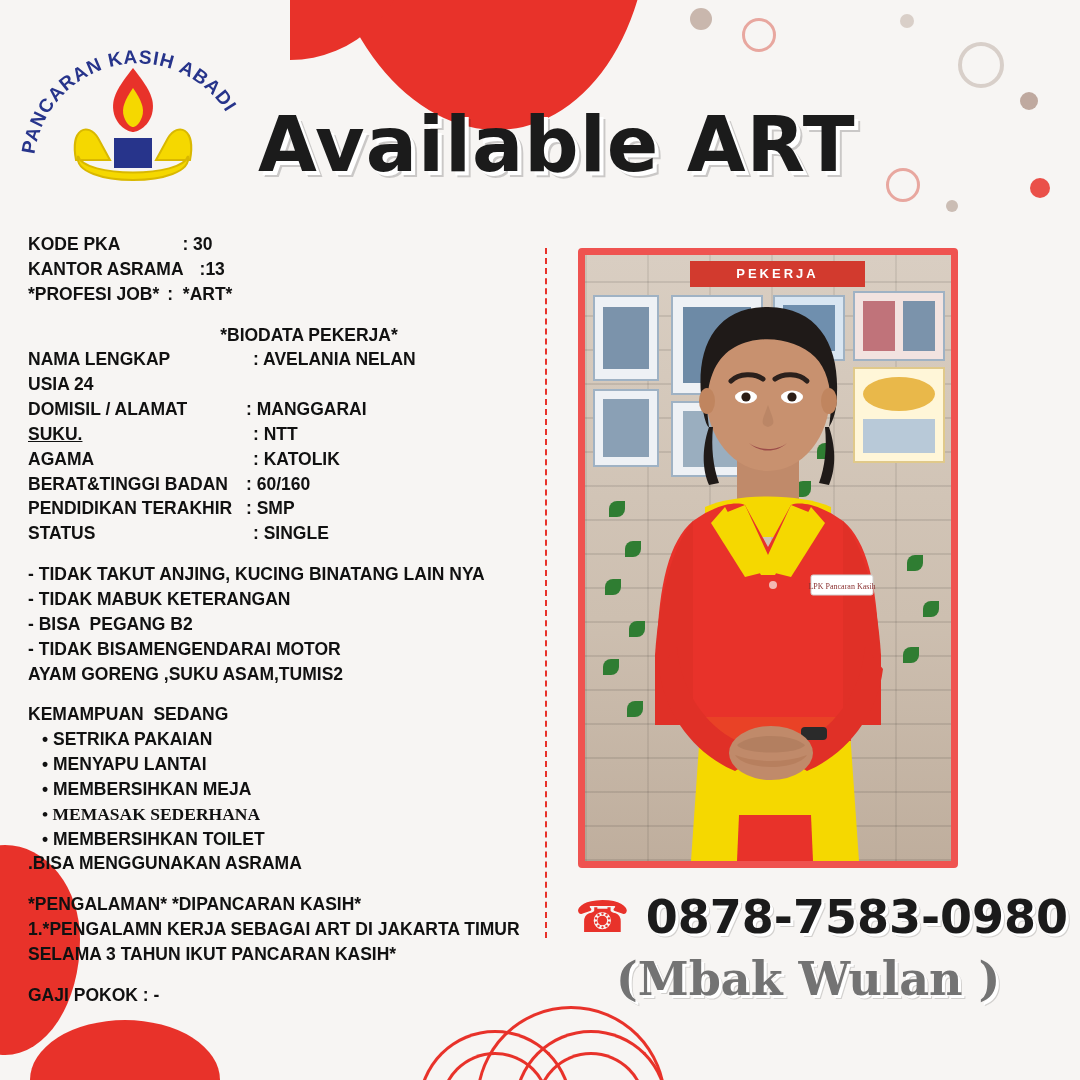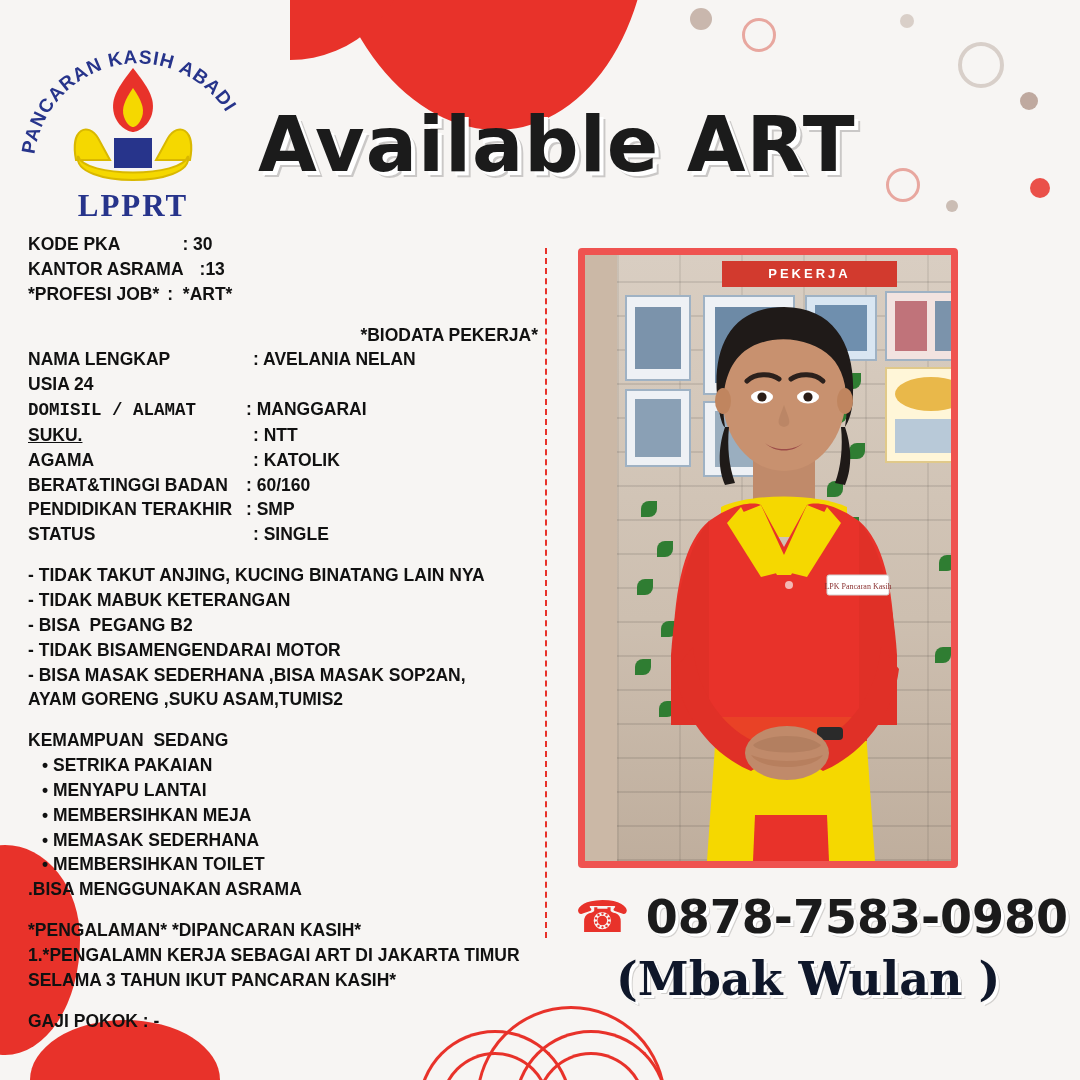--- a/index.html
+++ b/index.html
@@ -92,34 +92,34 @@
   
   .left-col {
     position: absolute; left: 28px; top: 232px;
     width: 510px;
     color: #111;
     font-size: 17.5px;
     font-weight: bold;
     line-height: 1.42;
   }
   .gap { height: 16px; }
-  .center-head { text-align: right; padding-left: 52px; }
+  .center-head { text-align: center; padding-left: 52px; }
   .line { white-space: pre; }
   .bullet-line { white-space: pre; }
 
   
   .photo-frame {
     position: absolute; left: 578px; top: 248px;
     width: 380px; height: 620px;
     border: 7px solid #ef5350;
     border-radius: 4px;
     overflow: hidden;
     background: #cbb8a6;
   }
-  .photo-inner { position: absolute; inset: 0; overflow: hidden; margin-left: 32px; }
+  .photo-inner { position: absolute; inset: 0; overflow: hidden; }
 
   
   .wall {
     position: absolute; inset: 0;
     background:
       repeating-linear-gradient(0deg, rgba(0,0,0,0.09) 0 2px, rgba(0,0,0,0) 2px 34px),
       repeating-linear-gradient(90deg, rgba(0,0,0,0.07) 0 2px, rgba(0,0,0,0) 2px 62px),
       linear-gradient(180deg, #d9cec2 0%, #cdbfb0 60%, #bfae9d 100%);
   }
   
@@ -145,21 +145,21 @@
     display: flex; align-items: center; gap: 16px;
   }
   .phone-icon { font-size: 44px; line-height: 1; color: #e8322a; }
   .phone-num {
     font-size: 46px; font-weight: bold; color: #1b1b1b;
     font-family: "DejaVu Sans", sans-serif;
     text-shadow: 3px 3px 0 #ffffff, 4px 4px 0 rgba(0,0,0,0.15);
   }
   .phone-name {
     position: absolute; left: 616px; top: 952px;
-    font-size: 46px; font-weight: bold; color: #0f172a;
+    font-size: 46px; font-weight: bold; color: #737373;
     font-family: "DejaVu Serif", serif;
     text-shadow: 3px 3px 0 #ffffff, 4px 4px 0 rgba(0,0,0,0.15);
   }
 </style>
 </head>
 <body>
 
 <div class="deco red-blob-top"></div>
 <div class="deco red-blob-top2"></div>
 <div class="deco red-blob-left"></div>
@@ -194,62 +194,60 @@
 
     <path d="M 58,150 C 52,118 70,112 80,128 L 92,150 Z" fill="#f5d800" stroke="#d9b800" stroke-width="2"></path>
     <path d="M 172,150 C 178,118 160,112 150,128 L 138,150 Z" fill="#f5d800" stroke="#d9b800" stroke-width="2"></path>
     <path d="M 60,146 C 66,168 164,168 170,146 C 176,178 54,178 60,146 Z" fill="#f5d800" stroke="#d9b800" stroke-width="2"></path>
 
     <rect x="96" y="128" width="38" height="30" fill="#27348b"></rect>
 
     <path d="M 115,58 C 129,76 138,88 134,104 C 130,118 118,122 115,122 C 112,122 100,118 96,104 C 92,88 101,76 115,58 Z" fill="#e8322a"></path>
     <path d="M 115,78 C 123,90 127,98 124,107 C 121,115 117,117 115,117 C 113,117 109,115 106,107 C 103,98 107,90 115,78 Z" fill="#f5d800"></path>
   </svg>
-  <div class="logo-name">LPPRT</div>
 </div>
 
 <div class="title">Available ART</div>
 
 <div class="divider"></div>
 
 <div class="left-col">
 
   <div class="line"><span>KODE PKA</span><span style="display:inline-block;width:62px;"></span><span>: 30</span></div>
   <div class="line"><span>KANTOR ASRAMA</span><span style="display:inline-block;width:16px;"></span><span>:13</span></div>
   <div class="line"><span>*PROFESI JOB*</span><span style="display:inline-block;width:8px;"></span><span>:  *ART*</span></div>
 
   <div class="gap"></div>
 
   <div class="center-head">*BIODATA PEKERJA*</div>
 
   <div class="line"><span style="display:inline-block;width:225px;">NAMA LENGKAP</span><span>: AVELANIA NELAN</span></div>
   <div class="line"><span>USIA 24</span></div>
-  <div class="line"><span style="display:inline-block;width:218px;font-family:Liberation Mono, monospace;">DOMISIL / ALAMAT</span><span>: MANGGARAI</span></div>
+  <div class="line"><span style="display:inline-block;width:218px;">DOMISIL / ALAMAT</span><span>: MANGGARAI</span></div>
   <div class="line"><span style="display:inline-block;width:225px;text-decoration:underline;">SUKU.</span><span>: NTT</span></div>
   <div class="line"><span style="display:inline-block;width:225px;">AGAMA</span><span>: KATOLIK</span></div>
   <div class="line"><span style="display:inline-block;width:218px;">BERAT&amp;TINGGI BADAN</span><span>: 60/160</span></div>
   <div class="line"><span style="display:inline-block;width:218px;">PENDIDIKAN TERAKHIR</span><span>: SMP</span></div>
   <div class="line"><span style="display:inline-block;width:225px;">STATUS</span><span>: SINGLE</span></div>
 
   <div class="gap"></div>
 
   <div class="line">- TIDAK TAKUT ANJING, KUCING BINATANG LAIN NYA</div>
   <div class="line">- TIDAK MABUK KETERANGAN</div>
   <div class="line">- BISA  PEGANG B2</div>
   <div class="line">- TIDAK BISAMENGENDARAI MOTOR</div>
-  <div class="line">- BISA MASAK SEDERHANA ,BISA MASAK SOP2AN,</div>
   <div class="line">AYAM GORENG ,SUKU ASAM,TUMIS2</div>
 
   <div class="gap"></div>
 
   <div class="line">KEMAMPUAN  SEDANG</div>
   <div class="bullet-line" style="padding-left:14px;">• SETRIKA PAKAIAN</div>
   <div class="bullet-line" style="padding-left:14px;">• MENYAPU LANTAI</div>
   <div class="bullet-line" style="padding-left:14px;">• MEMBERSIHKAN MEJA</div>
-  <div class="bullet-line" style="padding-left:14px;">• MEMASAK SEDERHANA</div>
+  <div class="bullet-line" style="padding-left:14px;font-family:Liberation Serif, serif;">• MEMASAK SEDERHANA</div>
   <div class="bullet-line" style="padding-left:14px;">• MEMBERSIHKAN TOILET</div>
   <div class="bullet-line">.BISA MENGGUNAKAN ASRAMA</div>
 
   <div class="gap"></div>
 
   <div class="line">*PENGALAMAN* *DIPANCARAN KASIH*</div>
   <div class="line">1.*PENGALAMN KERJA SEBAGAI ART DI JAKARTA TIMUR</div>
   <div class="line">SELAMA 3 TAHUN IKUT PANCARAN KASIH*</div>
 
   <div class="gap"></div>

